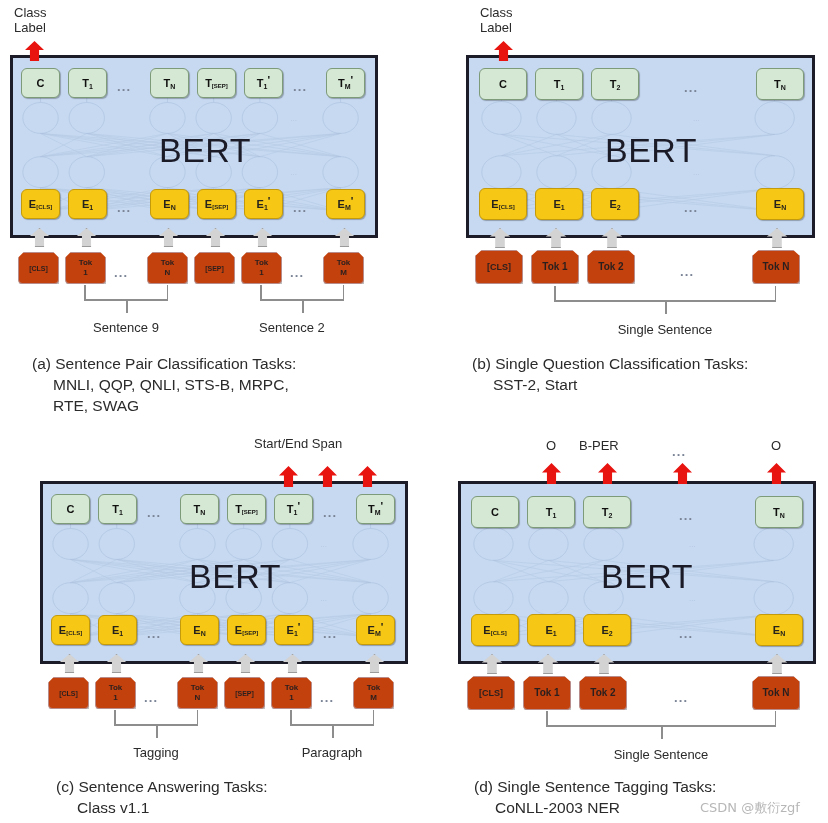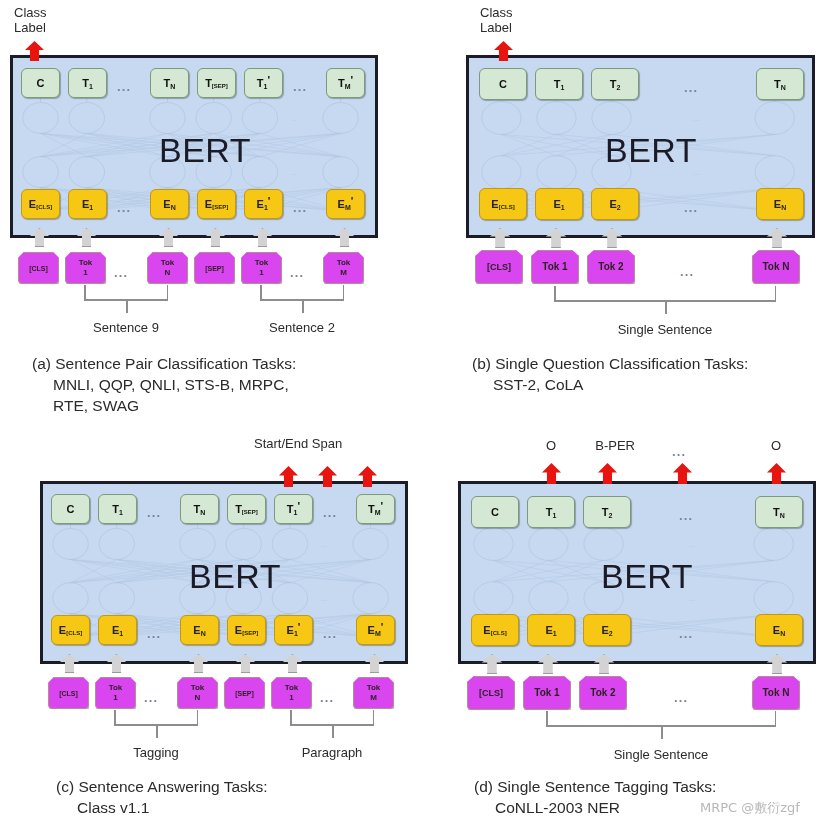--- a/index.html
+++ b/index.html
@@ -35,21 +35,21 @@
   .tbox{
     position:absolute;box-sizing:border-box;
     display:flex;align-items:center;justify-content:center;
     border-radius:6px;
     font-size:11px;font-weight:bold;line-height:1;
     z-index:2;
     box-shadow:1px 1px 1px rgba(0,0,0,.28);
   }
   .green{background:#d5e8d4;border:1.5px solid #7d9a79;color:#10100f;}
   .yellow{background:#f6c714;border:1.5px solid #c39a0c;color:#26231c;}
-  .pink{background:#d946ef;border:1.5px solid #b98c8c;color:#2a1f1f;
+  .pink{background:#c2410c;border:1.5px solid #b98c8c;color:#2a1f1f;
         border-radius:4px;
         clip-path:polygon(0 18%, 14% 0, 86% 0, 100% 18%, 100% 100%, 0 100%);
         box-shadow:1px 2px 1px rgba(0,0,0,.25);}
   .tbox sub{font-size:7px;font-weight:bold;vertical-align:baseline;
             position:relative;top:3px;left:0px;}
   .tbox .pr{font-size:11px;position:relative;top:-3px;left:0px;}
 
   
   .dots{
     position:absolute;z-index:2;color:#7b8496;
@@ -234,21 +234,21 @@
       <div class="rv"></div>
       <div class="st"></div>
   </div>
   <div class="bracket" style="left:260px;top:285px;width:84px;height:30px;">
     <div class="lv"></div>
       <div class="h"></div>
       <div class="rv"></div>
       <div class="st"></div>
   </div>
   <div class="grouplabel" style="left:83px;top:320px;width:86px;text-align:center;">Sentence 9</div>
-  <div class="grouplabel" style="left:259px;top:320px;width:86px;text-align:center;">Sentence 2</div>
+  <div class="grouplabel" style="left:259px;top:320px;width:86px;">Sentence 2</div>
 
   <div class="caption" style="left:32px;top:354px;">
     <span>(a) Sentence Pair Classification Tasks:</span>
     <span class="ind">MNLI, QQP, QNLI, STS-B, MRPC,</span>
     <span class="ind">RTE, SWAG</span>
   </div>
 </div>
 
 <div class="panel p-b">
 
@@ -348,21 +348,21 @@
   <div class="bracket" style="left:140px;top:286px;width:222px;height:32px;">
     <div class="lv"></div>
       <div class="h"></div>
       <div class="rv"></div>
       <div class="st"></div>
   </div>
   <div class="grouplabel" style="left:181px;top:322px;width:140px;text-align:center;">Single Sentence</div>
 
   <div class="caption" style="left:58px;top:354px;">
     <span>(b) Single Question Classification Tasks:</span>
-    <span class="ind">SST-2, CoLA</span>
+    <span class="ind">SST-2, Start</span>
   </div>
 </div>
 
 <div class="panel p-c">
 
   <div class="lbl" style="left:230px;top:26px;">Start/End Span</div>
 
   <div class="redarrow" style="left:255px;top:55px;width:19px;height:21px;"></div>
   <div class="redarrow" style="left:294px;top:55px;width:19px;height:21px;"></div>
   <div class="redarrow" style="left:334px;top:55px;width:19px;height:21px;"></div>
@@ -513,21 +513,21 @@
 
   <div class="caption" style="left:32px;top:366px;">
     <span>(c) Sentence Answering Tasks:</span>
     <span class="ind">Class v1.1</span>
   </div>
 </div>
 
 <div class="panel p-d">
 
   <div class="lbl" style="left:122px;top:28px;width:30px;text-align:center;">O</div>
-  <div class="lbl" style="left:165px;top:28px;width:56px;text-align:right;">B-PER</div>
+  <div class="lbl" style="left:165px;top:28px;width:56px;text-align:left;">B-PER</div>
   <div class="dots" style="left:258px;top:34px;">...</div>
   <div class="lbl" style="left:347px;top:28px;width:30px;text-align:center;">O</div>
 
   <div class="redarrow" style="left:128px;top:52px;width:19px;height:21px;"></div>
   <div class="redarrow" style="left:184px;top:52px;width:19px;height:21px;"></div>
   <div class="redarrow" style="left:259px;top:52px;width:19px;height:21px;"></div>
   <div class="redarrow" style="left:353px;top:52px;width:19px;height:21px;"></div>
 
   <div class="bert-box" style="left:44px;top:70px;width:358px;height:183px;">
     <svg class="net" viewBox="0 0 358 183" preserveAspectRatio="none">
@@ -622,13 +622,13 @@
       <div class="st"></div>
   </div>
   <div class="grouplabel" style="left:177px;top:336px;width:140px;text-align:center;">Single Sentence</div>
 
   <div class="caption" style="left:60px;top:366px;">
     <span>(d) Single Sentence Tagging Tasks:</span>
     <span class="ind">CoNLL-2003 NER</span>
   </div>
 </div>
 
-<div class="watermark" style="left:700px;top:799px;">MRPC @敷衍zgf</div>
+<div class="watermark" style="left:700px;top:799px;">CSDN @敷衍zgf</div>
 
 </body></html>

